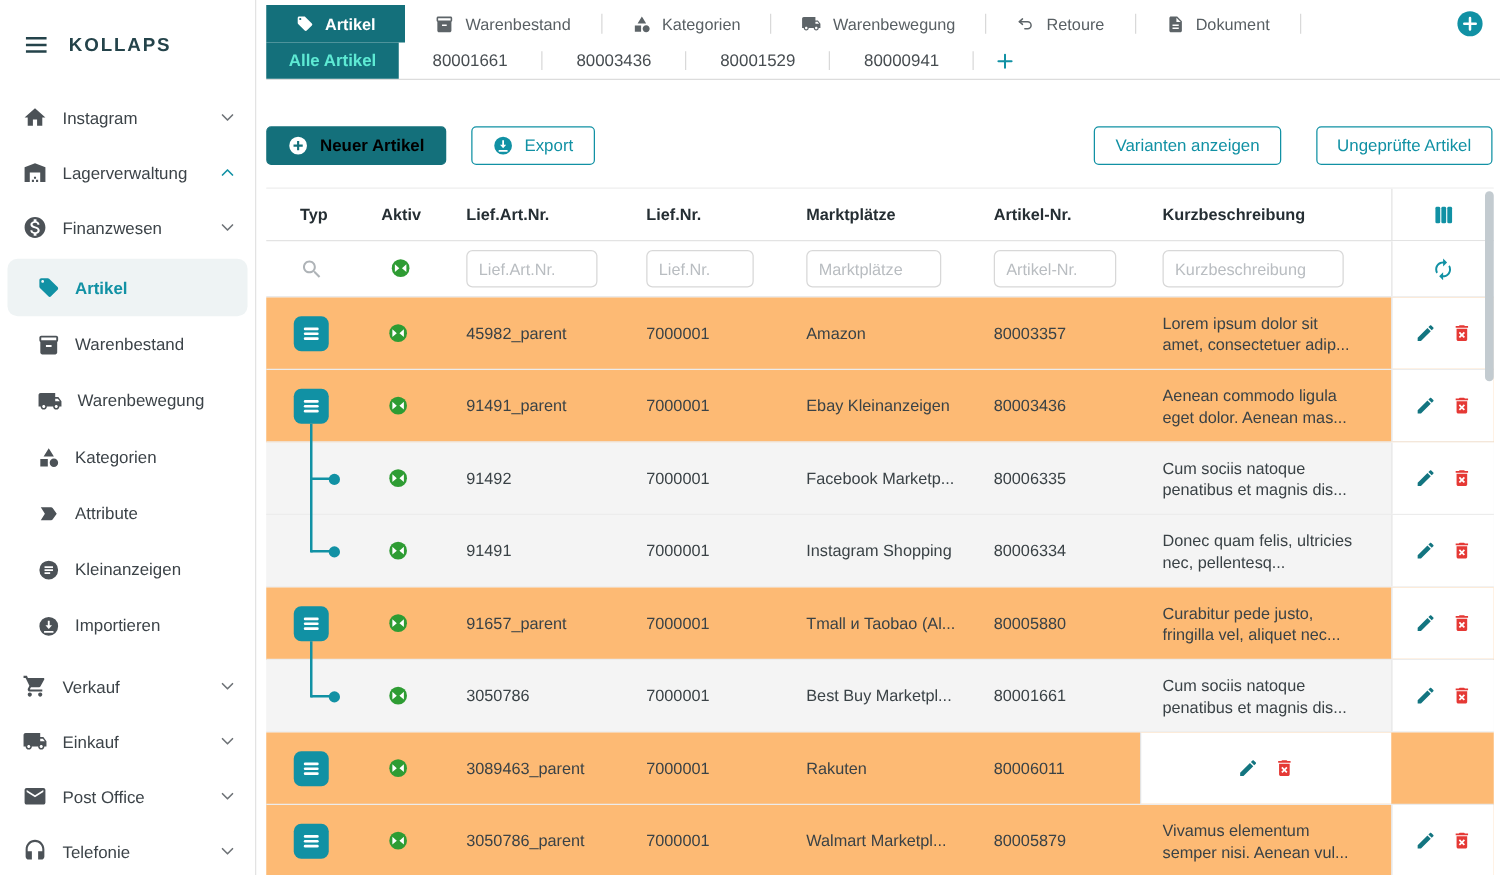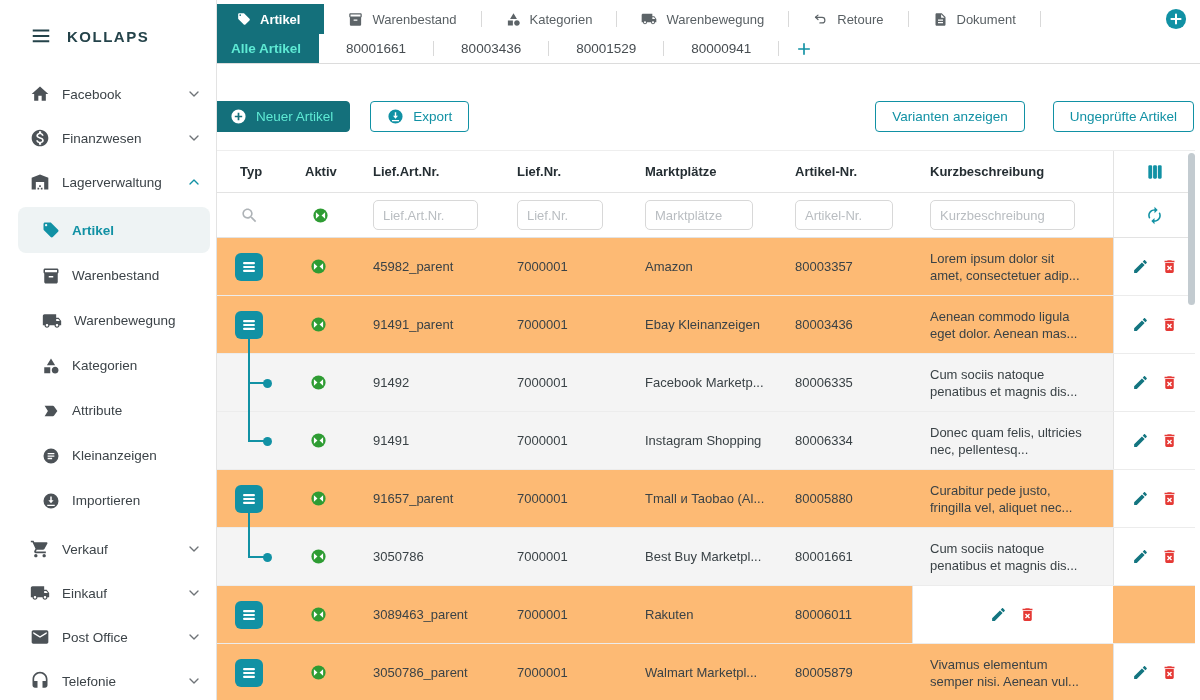--- a/index.html
+++ b/index.html
@@ -15,21 +15,21 @@
     --childbg:#f4f4f4;
   }
   *{margin:0;padding:0;box-sizing:border-box;}
   html,body{width:1200px;height:700px;overflow:hidden;background:#fff;
     font-family:"Liberation Sans","DejaVu Sans",sans-serif;color:var(--txt);}
   .ic{display:inline-block;vertical-align:middle;flex:none;}
   svg{display:block;}
 
   
   .sidebar{position:absolute;left:0;top:0;width:205px;height:700px;background:#fff;
-    border-right:1px solid var(--border);z-index:5;margin-left:12px;}
+    border-right:1px solid var(--border);z-index:5;}
   .brand{height:72px;display:flex;align-items:center;gap:15px;padding:0 18px;}
   .brand-name{font-size:15px;font-weight:bold;letter-spacing:1.5px;color:#24434a;}
   .nav-item{height:44px;display:flex;align-items:center;gap:12px;padding:0 14px 0 18px;
     cursor:pointer;color:var(--txt);}
   .nav-item .lbl{flex:1;font-size:13.5px;color:#3c4348;}
   .nav-item .nico{color:var(--gray-ic);}
   .chev{color:#6f7478;}
   .chev.up{transform:rotate(180deg);color:var(--teal);}
   .subnav .nav-item{height:45px;padding-left:30px;}
   .subnav{margin-top:3px;}
@@ -54,21 +54,21 @@
   .subtabs{position:absolute;left:8px;top:34px;right:0;height:30px;display:flex;align-items:stretch;
     border-bottom:1px solid #dcdcdc;padding-right:0;}
   .subtabs{width:987px;}
   .subtab{display:flex;align-items:center;padding:0 27px;font-size:13.5px;color:#474d51;cursor:pointer;}
   .subtab.active{background:var(--teal-dark);color:#5eead4;font-weight:bold;padding:0 18px;}
   .subtab-add{display:flex;align-items:center;padding:0 16px;color:var(--teal);cursor:pointer;}
 
   
   .btn{display:inline-flex;align-items:center;gap:9px;height:31px;padding:0 16px;border-radius:4px;
     font-size:13.5px;font-weight:500;cursor:pointer;white-space:nowrap;}
-  .btn-filled{background:var(--teal-dark);color:#5eead4;border:1px solid var(--teal-dark);}
+  .btn-filled{background:var(--teal-dark);color:#000000;border:1px solid var(--teal-dark);font-weight:bold;}
   .btn-outline{background:#fff;color:var(--teal);border:1px solid var(--teal);}
   .toolbar-left{position:absolute;left:8px;top:101px;display:flex;gap:20px;}
   .toolbar-right{position:absolute;right:6px;top:101px;display:flex;gap:28px;}
 
   
   .table{position:absolute;left:8px;top:150px;width:982px;border-top:1px solid #eee;}
   .trow{display:grid;grid-template-columns:72px 70px 144px 128px 150px 135px 1fr 82px;align-items:center;}
   .thead{height:42px;border-bottom:1px solid var(--border);}
   .thead .th{font-size:13px;font-weight:bold;color:var(--txt-head);padding-left:18px;}
   .th-typ{padding-left:27px !important;}
@@ -212,40 +212,40 @@
     <svg class="ic" width="22" height="22">
         <use href="#i-menu" style="color:#24434a"></use>
       </svg>
     <span class="brand-name">KOLLAPS</span>
   </div>
 
   <div class="nav-item">
     <svg class="ic nico" width="20" height="20">
         <use href="#i-home"></use>
       </svg>
-    <span class="lbl">Facebook</span>
+    <span class="lbl">Instagram</span>
     <svg class="ic chev" width="16" height="16">
+        <use href="#i-chev"></use>
+      </svg>
+  </div>
+  <div class="nav-item">
+    <svg class="ic nico" width="20" height="20">
+        <use href="#i-warehouse"></use>
+      </svg>
+    <span class="lbl">Lagerverwaltung</span>
+    <svg class="ic chev up" width="16" height="16">
         <use href="#i-chev"></use>
       </svg>
   </div>
   <div class="nav-item">
     <svg class="ic nico" width="20" height="20">
         <use href="#i-dollar"></use>
       </svg>
     <span class="lbl">Finanzwesen</span>
     <svg class="ic chev" width="16" height="16">
-        <use href="#i-chev"></use>
-      </svg>
-  </div>
-  <div class="nav-item">
-    <svg class="ic nico" width="20" height="20">
-        <use href="#i-warehouse"></use>
-      </svg>
-    <span class="lbl">Lagerverwaltung</span>
-    <svg class="ic chev up" width="16" height="16">
         <use href="#i-chev"></use>
       </svg>
   </div>
 
   <div class="subnav">
     <div class="nav-item active">
       <svg class="ic nico" width="18" height="18">
           <use href="#i-tag"></use>
         </svg>
       <span class="lbl">Artikel</span>

